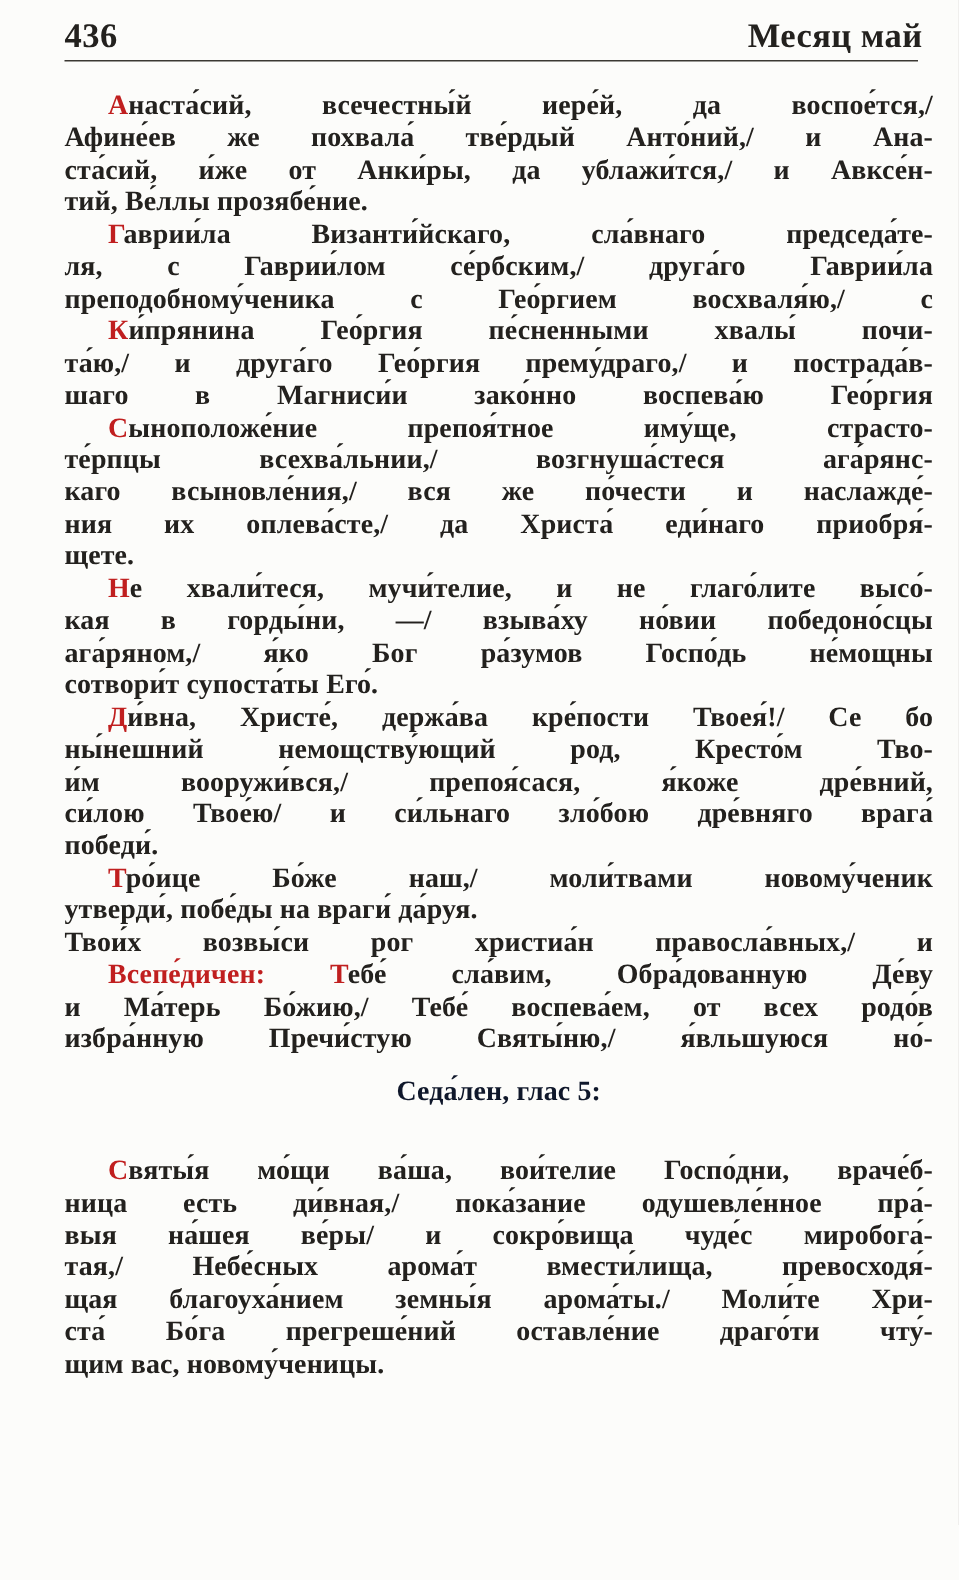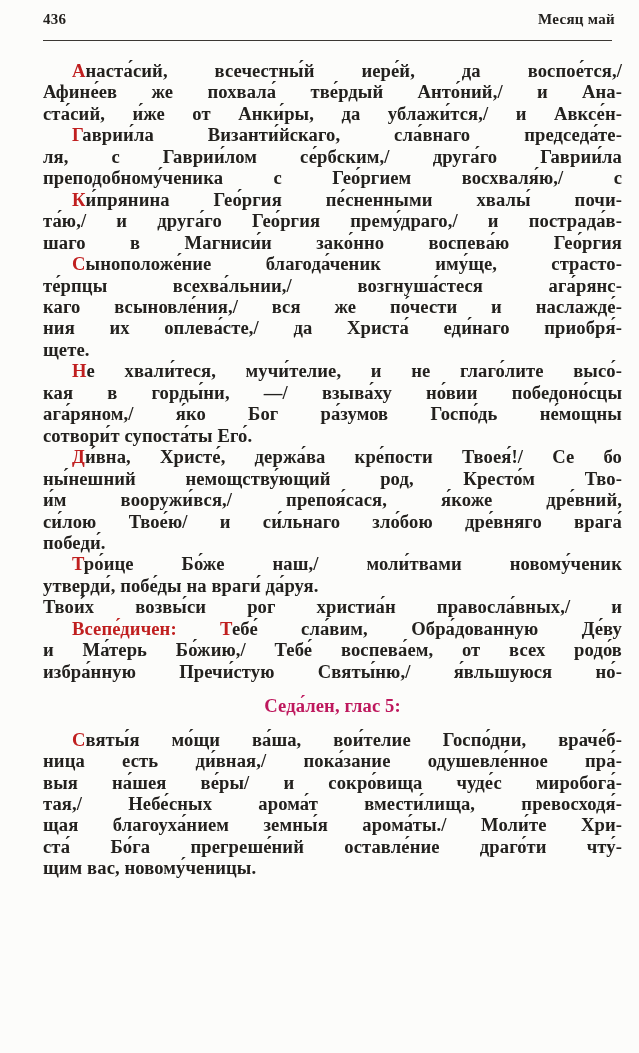--- a/index.html
+++ b/index.html
@@ -8,67 +8,68 @@
     width:639px; height:1053px;
     margin:0 auto;
     background:#fcfcfa;
     font-family:"Liberation Serif", serif;
     color:#23211e;
     overflow:hidden;
   }
   .header {
     position:absolute; left:43px; right:24px; top:11px;
     display:flex; justify-content:space-between; align-items:baseline;
-    font-weight:bold; font-size:15px; letter-spacing:0.3px;
+    font-weight:bold; font-size:23px; letter-spacing:0.3px;
   }
   .rule {
     position:absolute; left:43px; right:27px; top:40px;
     border-top:1.6px solid #3b3833;
   }
   .body-text {
     position:absolute; left:43px; top:60px; width:579px;
     font-size:18.6px; line-height:21.45px; font-weight:bold;
     letter-spacing:0.1px;
   }
   .line { text-align:justify; text-align-last:justify; white-space:normal; }
   .line.lastline { text-align-last:left; }
   .line.firstline { text-indent:29px; }
   .red { color:#c01f1f; }
   .heading {
-    text-align:center; color:#be185d; font-weight:bold;
-    margin:13px 0 12px 0; font-size:18.6px;
+    text-align:center; color:#0f172a; font-weight:bold;
+    margin:13px 0 32px 0; font-size:18.6px;
   }
 </style>
 </head>
 <body>
 
 <div class="page">
   <div class="header">
     <span>436</span>
     <span>Месяц май</span>
   </div>
   <div class="rule"></div>
   <div class="body-text" id="body-text">
       <div class="para">
         <div class="line firstline"><span class="red">А</span><span>наста́сий, всечестны́й иере́й, да воспое́тся,/</span></div>
         <div class="line">Афине́ев же похвала́ тве́рдый Анто́ний,/ и Ана-</div>
         <div class="line">ста́сий, и́же от Анки́ры, да ублажи́тся,/ и Авксе́н-</div>
+        <div class="line lastline">тий, Ве́ллы прозябе́ние.</div>
       </div>
       <div class="para">
         <div class="line firstline"><span class="red">Г</span><span>аврии́ла Византи́йскаго, сла́внаго председа́те-</span></div>
         <div class="line">ля, с Гаврии́лом се́рбским,/ друга́го Гаврии́ла</div>
         <div class="line">преподобному́ченика с Гео́ргием восхваля́ю,/ с</div>
       </div>
       <div class="para">
         <div class="line firstline"><span class="red">К</span><span>и́прянина Гео́ргия пе́сненными хвалы́ почи-</span></div>
         <div class="line">та́ю,/ и друга́го Гео́ргия прему́драго,/ и пострада́в-</div>
         <div class="line">шаго в Магниси́и зако́нно воспева́ю Гео́ргия</div>
       </div>
       <div class="para">
-        <div class="line firstline"><span class="red">С</span><span>ыноположе́ние благода́ченик иму́ще, страсто-</span></div>
+        <div class="line firstline"><span class="red">С</span><span>ыноположе́ние препоя́тное иму́ще, страсто-</span></div>
         <div class="line">те́рпцы всехва́льнии,/ возгнуша́стеся ага́рянс-</div>
         <div class="line">каго всыновле́ния,/ вся же по́чести и наслажде́-</div>
         <div class="line">ния их оплева́сте,/ да Христа́ еди́наго приобря́-</div>
         <div class="line lastline">щете.</div>
       </div>
       <div class="para">
         <div class="line firstline"><span class="red">Н</span><span>е хвали́теся, мучи́телие, и не глаго́лите высо́-</span></div>
         <div class="line">кая в горды́ни, —/ взыва́ху но́вии победоно́сцы</div>
         <div class="line">ага́ряном,/ я́ко Бог ра́зумов Госпо́дь не́мощны</div>
         <div class="line lastline">сотвори́т супоста́ты Его́.</div>

